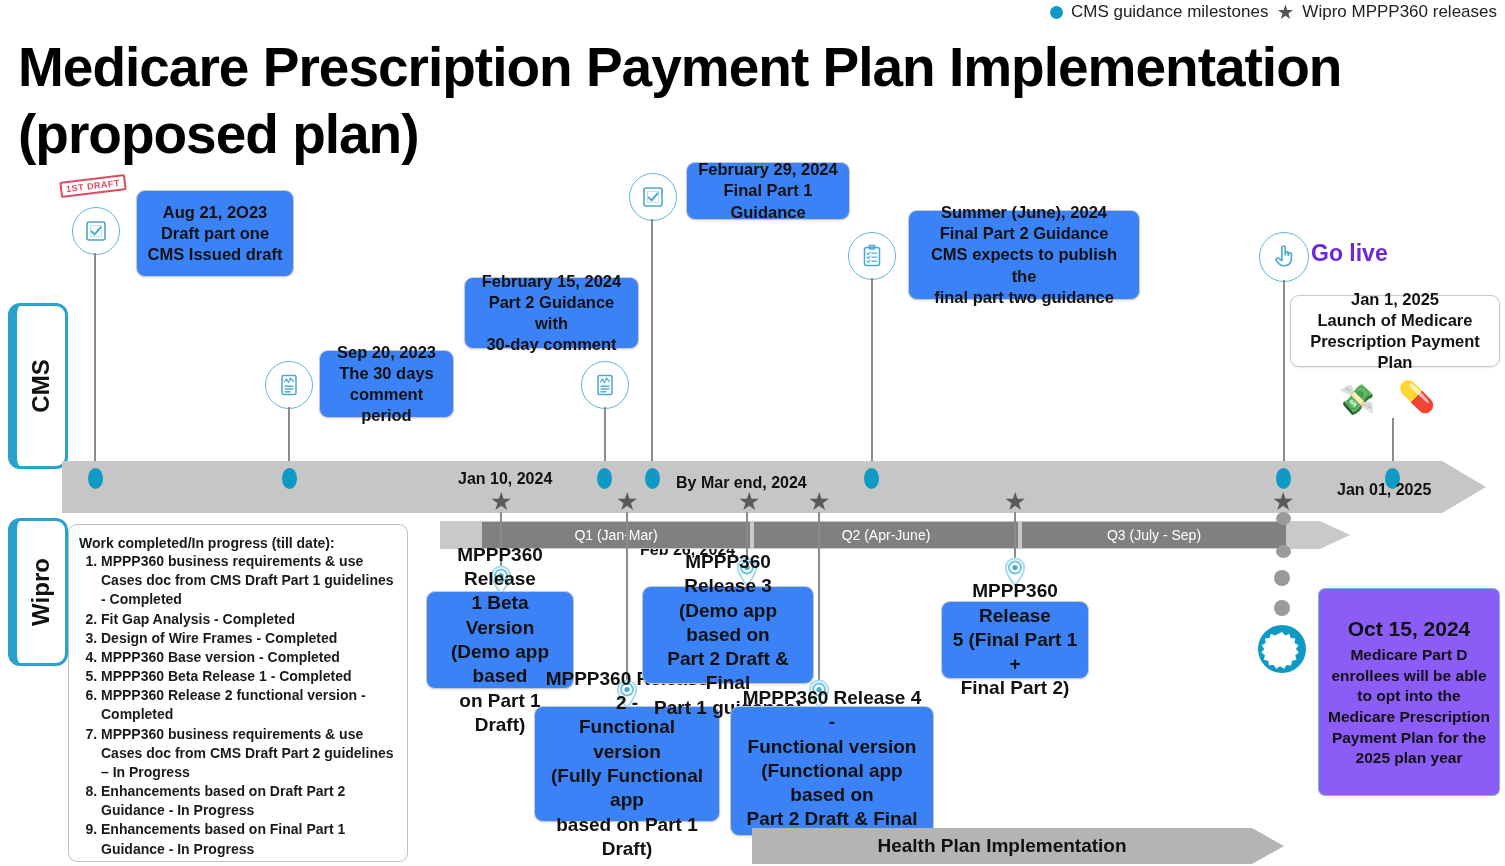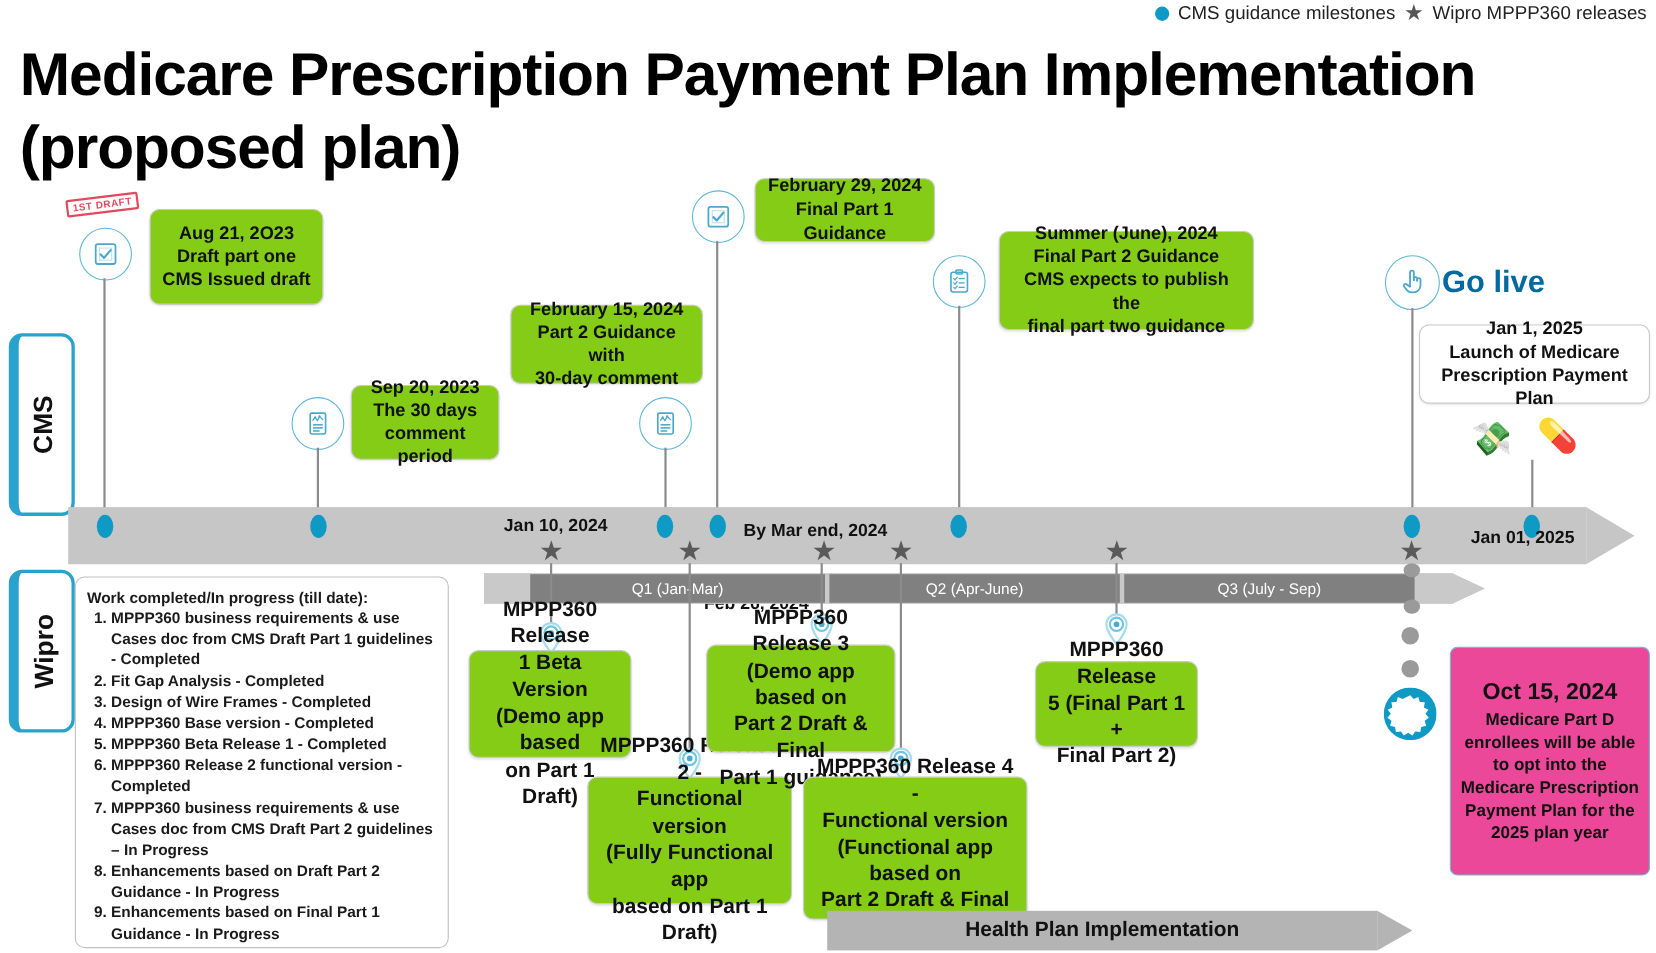--- a/index.html
+++ b/index.html
@@ -97,21 +97,21 @@
     border-left:32px solid #b4b4b4;
   }
   #hp-label{
     left:752px;top:828px;width:500px;height:36px;
     display:flex;align-items:center;justify-content:center;
     font-size:19px;font-weight:bold;color:#111;
   }
 
   
   .card{
-    background:#84cc16;border:1px solid #c9c9c9;border-radius:9px;
+    background:#3b82f6;border:1px solid #c9c9c9;border-radius:9px;
     box-shadow:0 1px 2px rgba(0,0,0,.10);
     text-align:center;font-weight:bold;font-size:16.5px;
     line-height:1.28;color:#111;
     padding:8px 10px;box-sizing:border-box;
     display:flex;align-items:center;justify-content:center;
   }
   .card.small{font-size:19px;}
 
   
   .mcircle{
@@ -131,27 +131,27 @@
     transform:rotate(-7deg);
     border:2px solid #e04a5f;border-radius:2px;
     color:#e04a5f;font-size:9px;font-weight:bold;
     letter-spacing:.5px;padding:1px 4px;
     background:#fff;
   }
 
   
   #golive-label{
     left:1311px;top:240px;
-    font-size:28px;font-weight:bold;color:#0369a1;
+    font-size:23px;font-weight:bold;color:#6d28d9;
   }
 
   
   #oct-card{
     left:1318px;top:588px;width:182px;height:208px;
-    background:#ec4899;border:1px solid #6dbcd6;border-radius:7px;
+    background:#8b5cf6;border:1px solid #6dbcd6;border-radius:7px;
     font-size:15.5px;font-weight:bold;line-height:1.33;color:#111;
     text-align:center;padding:10px 8px;box-sizing:border-box;
     display:flex;flex-direction:column;align-items:center;justify-content:center;
   }
   #oct-card .oct-date{font-size:21px;margin-bottom:2px;}
 
   
   .gdot{border-radius:50%;background:#9a9a9a;}
 
   

